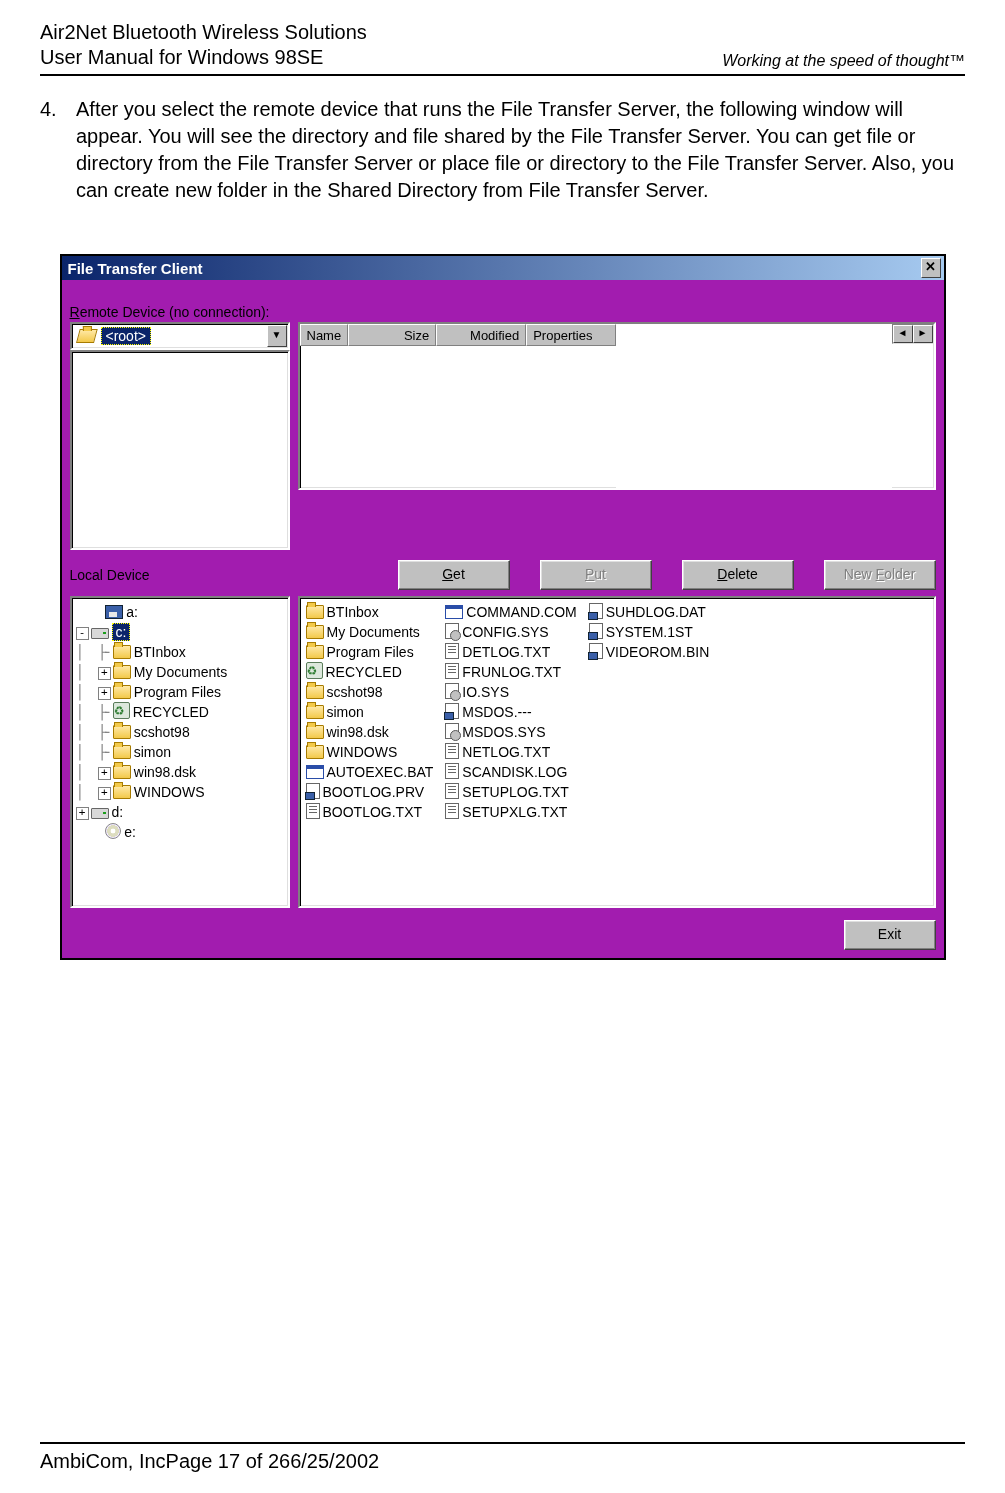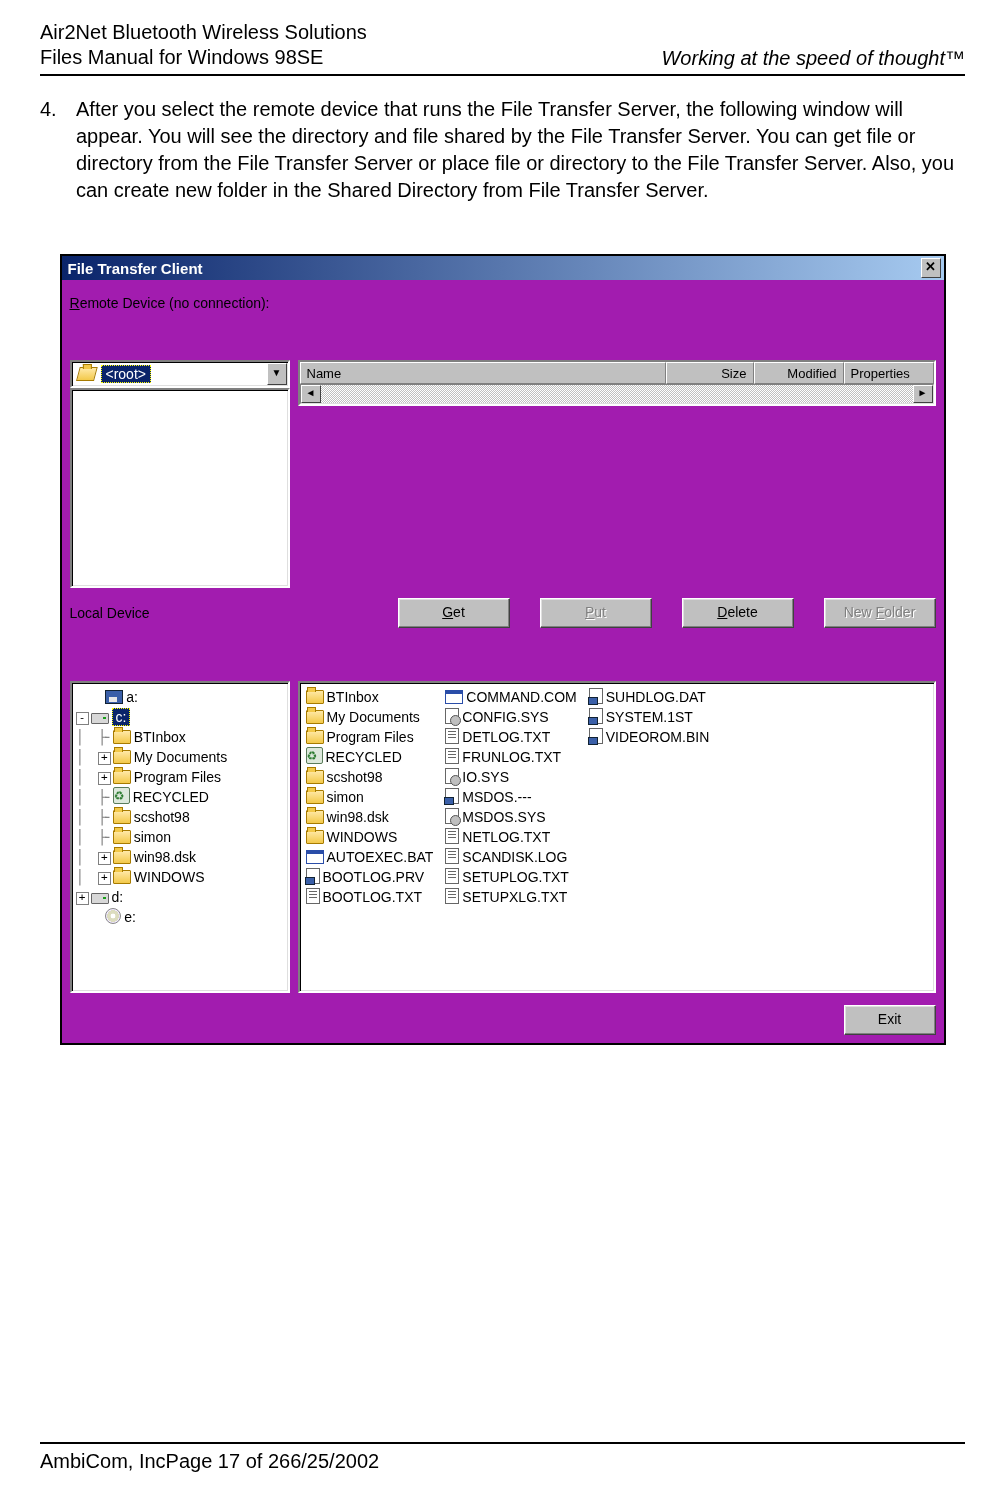--- a/index.html
+++ b/index.html
@@ -18,21 +18,21 @@
   }
   .header {
     display: flex;
     justify-content: space-between;
     align-items: flex-end;
     border-bottom: 2px solid #000;
     padding-bottom: 4px;
     margin-bottom: 20px;
   }
   .hl { font-size: 20px; line-height: 1.25; }
-  .hr { font-size: 20px; font-style: italic; margin-left: 12px; }
+  .hr { font-size: 16px; font-style: italic; margin-left: 12px; }
   .step {
     display: flex;
     gap: 10px;
     font-size: 20px;
     line-height: 1.35;
     margin-bottom: 50px;
   }
   .step .num { width: 26px; flex: 0 0 26px; }
   .step .txt { flex: 1; }
   .footer {
@@ -71,26 +71,26 @@
     border: 1px solid #fff;
     border-right-color: #404040; border-bottom-color: #404040;
     color: #000;
     font-family: Arial;
     font-weight: bold;
     text-align: center;
     line-height: 15px;
     font-size: 13px;
   }
   .section-label {
-    padding: 15px 6px 2px 8px;
+    padding: 24px 6px 2px 8px;
     font-size: 14px;
   }
   .section-label .u { text-decoration: underline; }
 
-  .panel-row { display: flex; margin-top: 47px; }
+  .panel-row { display: flex; }
   .tree-col {
     width: 232px;
     flex: 0 0 232px;
     box-sizing: border-box;
     padding: 0 4px 4px 8px;
   }
   .list-col {
     flex: 1;
     box-sizing: border-box;
     padding: 0 8px 4px 4px;
@@ -242,21 +242,21 @@
   }
 </style>
 </head>
 <body>
 
 <div class="page">
 
   <div class="header">
     <div class="hl">
       <div>Air2Net Bluetooth Wireless Solutions</div>
-      <div>Files Manual for Windows 98SE</div>
+      <div>User Manual for Windows 98SE</div>
     </div>
     <div class="hr">Working at the speed of thought™</div>
   </div>
 
   <div class="step">
     <div class="num">4.</div>
     <div class="txt">After you select the remote device that runs the File Transfer Server, the following window will appear. You will see the directory and file shared by the File Transfer Server. You can get file or directory from the File Transfer Server or place file or directory to the File Transfer Server. Also, you can create new folder in the Shared Directory from File Transfer Server.</div>
   </div>
 
   <div class="win">
@@ -274,21 +274,21 @@
         <div class="sunken dropdown">
           <div class="dd-inner">
             <span class="ico folder-open"></span>
             <span class="dd-sel">&lt;root&gt;</span>
           </div>
           <div class="dd-arrow">▼</div>
         </div>
         <div class="sunken tree short"></div>
       </div>
       <div class="list-col">
-        <div class="sunken" style="display:flex;flex-direction:column;">
+        <div class="sunken" style="display:flex;flex-direction:row;">
           <div class="listview-head">
             <div class="lvh" style="flex:1">Name</div>
             <div class="lvh" style="width:88px;justify-content:flex-end">Size</div>
             <div class="lvh" style="width:90px;justify-content:flex-end">Modified</div>
             <div class="lvh" style="width:90px">Properties</div>
           </div>
           <div class="lv-body tall"></div>
           <div class="hscroll">
             <div class="sbtn">◄</div>
             <div class="track"></div>

